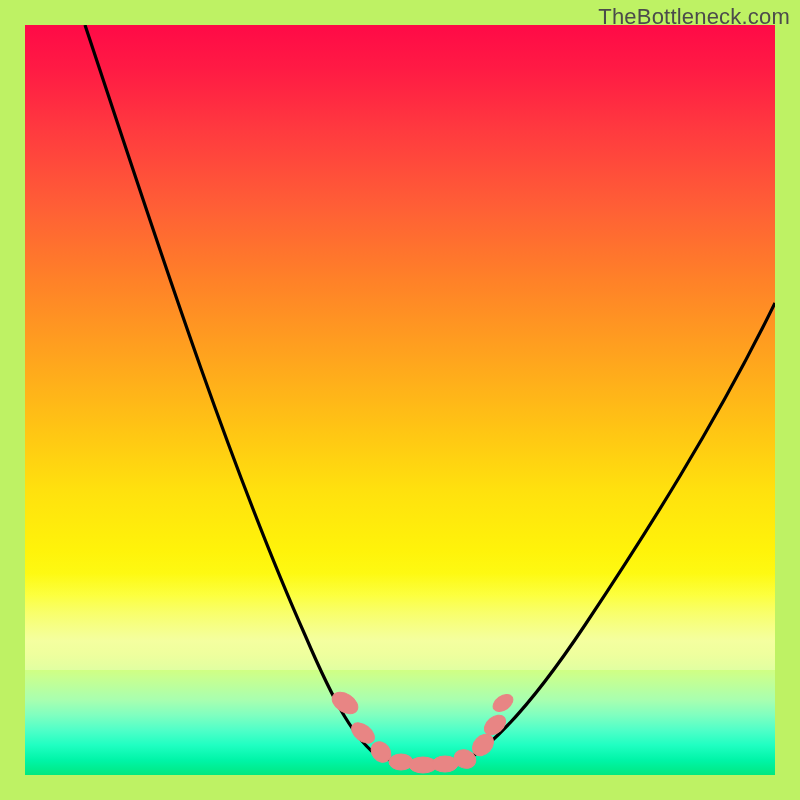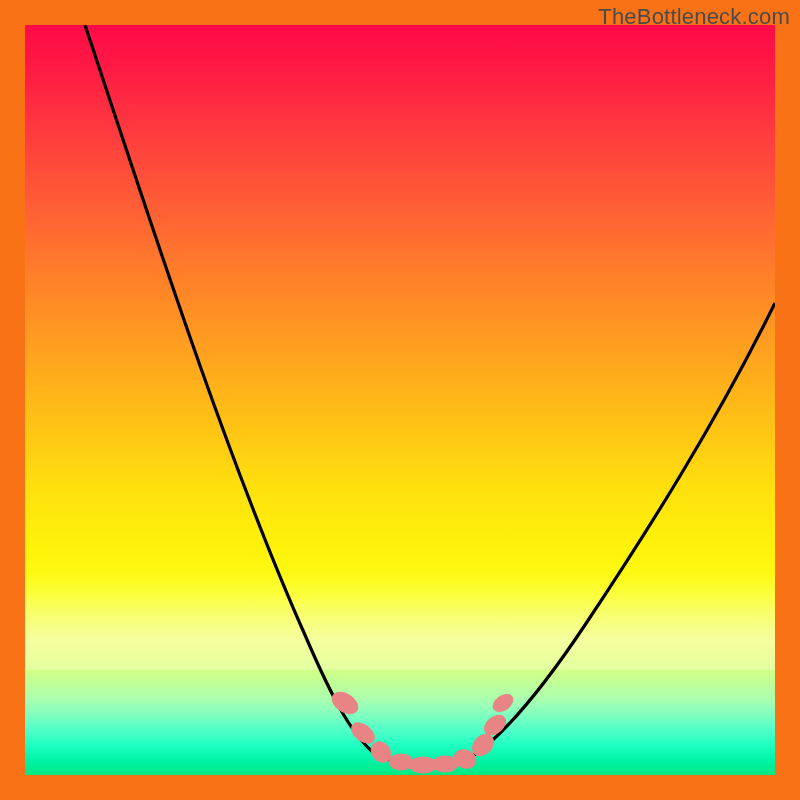--- a/index.html
+++ b/index.html
@@ -7,21 +7,21 @@
     padding: 0;
     width: 800px;
     height: 800px;
     overflow: hidden;
     background: #000;
     font-family: Arial, Helvetica, sans-serif;
   }
   .frame {
     position: absolute;
     inset: 0;
-    background: #f97316;
+    background: #bef264;
   }
   .plot {
     position: absolute;
     left: 25px;
     top: 25px;
     width: 750px;
     height: 750px;
     overflow: hidden;
   }
   .gradient {

